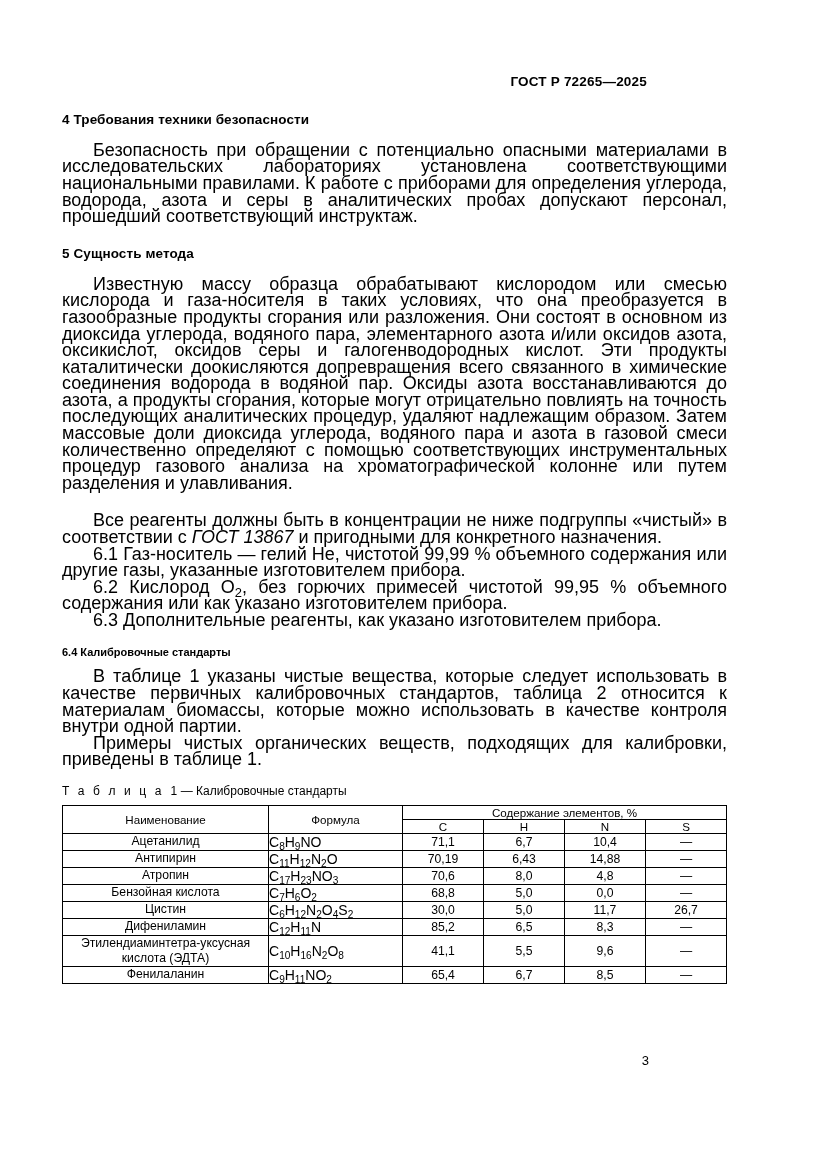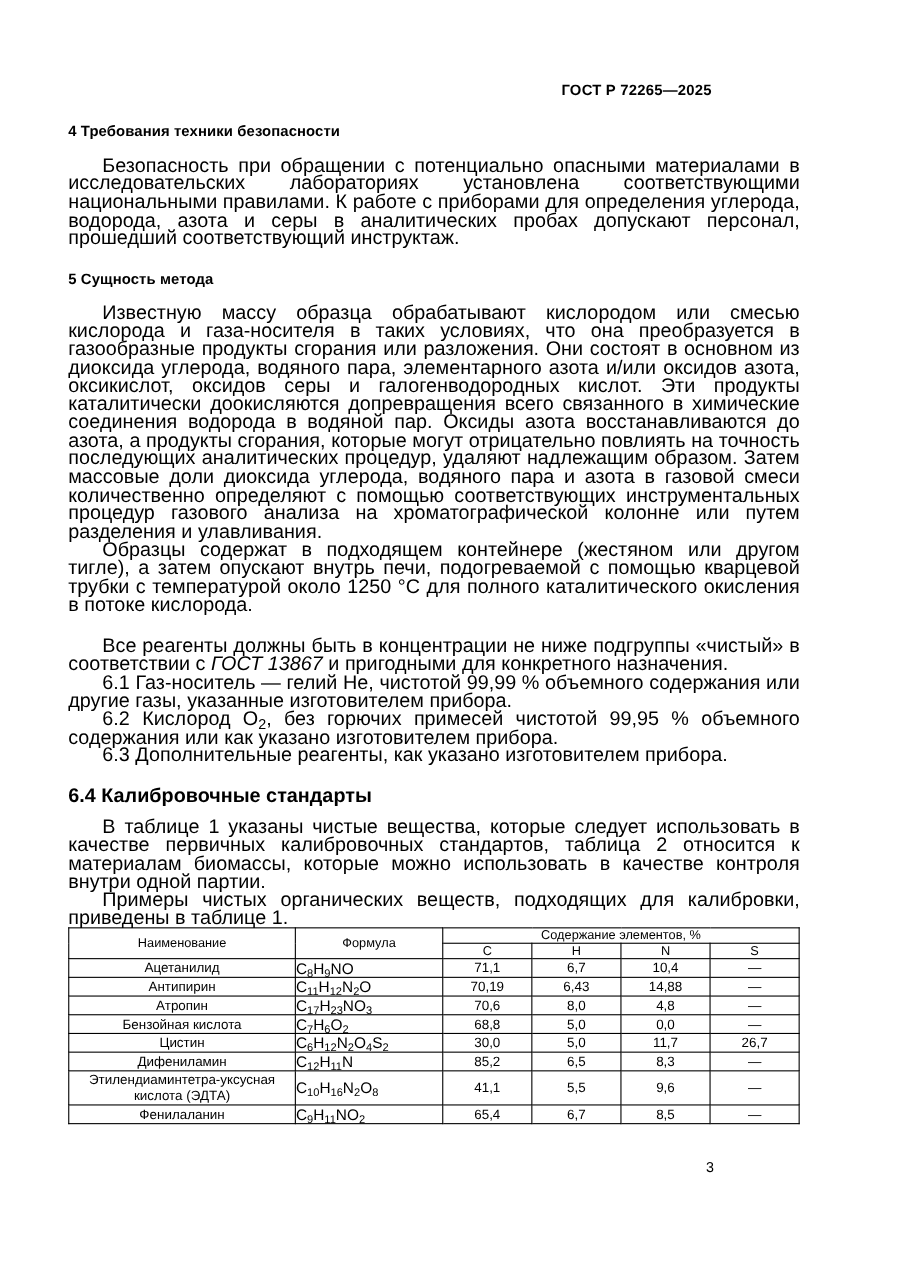--- a/index.html
+++ b/index.html
@@ -41,21 +41,21 @@
 
   h2.section-title {
     font-size: 13.5px;
     font-weight: bold;
     margin: 0 0 13px 0;
     padding: 0;
     line-height: 1.25;
     letter-spacing: 0.1px;
   }
   h3.subsection-title {
-    font-size: 18px;
+    font-size: 11px;
     font-weight: bold;
     margin: 0 0 9px 0;
     padding: 0;
     line-height: 1.25;
   }
   .section-block { margin-bottom: 21px; }
   .section-block.tight { margin-bottom: 17px; }
 
   p.para {
     font-size: 18px;
@@ -139,40 +139,40 @@
   <div class="content">
 
     <div class="section-block">
       <h2 class="section-title">4 Требования техники безопасности</h2>
       <p class="para">Безопасность при обращении с потенциально опасными материалами в исследовательских лабораториях установлена соответствующими национальными правилами. К работе с приборами для определения углерода, водорода, азота и серы в аналитических пробах допускают персонал, прошедший соответствующий инструктаж.</p>
     </div>
 
     <div class="section-block">
       <h2 class="section-title">5 Сущность метода</h2>
       <p class="para">Известную массу образца обрабатывают кислородом или смесью кислорода и газа-носителя в таких условиях, что она преобразуется в газообразные продукты сгорания или разложения. Они состоят в основном из диоксида углерода, водяного пара, элементарного азота и/или оксидов азота, оксикислот, оксидов серы и галогенводородных кислот. Эти продукты каталитически доокисляются допревращения всего связанного в химические соединения водорода в водяной пар. Оксиды азота восстанавливаются до азота, а продукты сгорания, которые могут отрицательно повлиять на точность последующих аналитических процедур, удаляют надлежащим образом. Затем массовые доли диоксида углерода, водяного пара и азота в газовой смеси количественно определяют с помощью соответствующих инструментальных процедур газового анализа на хроматографической колонне или путем разделения и улавливания.</p>
-      <p class="para">Образцы содержат в подходящем контейнере (жестяном или другом тигле), а затем опускают внутрь печи, подогреваемой с помощью кварцевой трубки с температурой около 1250 °С для полного каталитического окисления в потоке кислорода.</p>
     </div>
 
     <div class="section-block tight">
 
       <p class="para"><span>Все реагенты должны быть в концентрации не ниже подгруппы «чистый» в соответствии с </span><span class="ital">ГОСТ 13867</span><span> и пригодными для конкретного назначения.</span></p>
 
       <p class="para">6.1 Газ-носитель — гелий He, чистотой 99,99 % объемного содержания или другие газы, указанные изготовителем прибора.</p>
 
       <p class="para"><span>6.2 Кислород О</span><sub>2</sub><span>, без горючих примесей чистотой 99,95 % объемного содержания или как указано изготовителем прибора.</span></p>
 
       <p class="para">6.3 Дополнительные реагенты, как указано изготовителем прибора.</p>
     </div>
 
     <div>
       <h3 class="subsection-title">6.4 Калибровочные стандарты</h3>
       <p class="para">В таблице 1 указаны чистые вещества, которые следует использовать в качестве первичных калибровочных стандартов, таблица 2 относится к материалам биомассы, которые можно использовать в качестве контроля внутри одной партии.</p>
       <p class="para">Примеры чистых органических веществ, подходящих для калибровки, приведены в таблице 1.</p>
     </div>
 
+    <div class="table-caption"><span class="sp">Т а б л и ц а</span>&nbsp;&nbsp;<span>1</span>&nbsp;<span>—</span>&nbsp;<span>Калибровочные стандарты</span></div>
 
     <table class="std-table">
       <colgroup>
         <col class="col-name">
         <col class="col-form">
         <col class="col-el">
         <col class="col-el">
         <col class="col-el">
         <col class="col-el">
       </colgroup>

